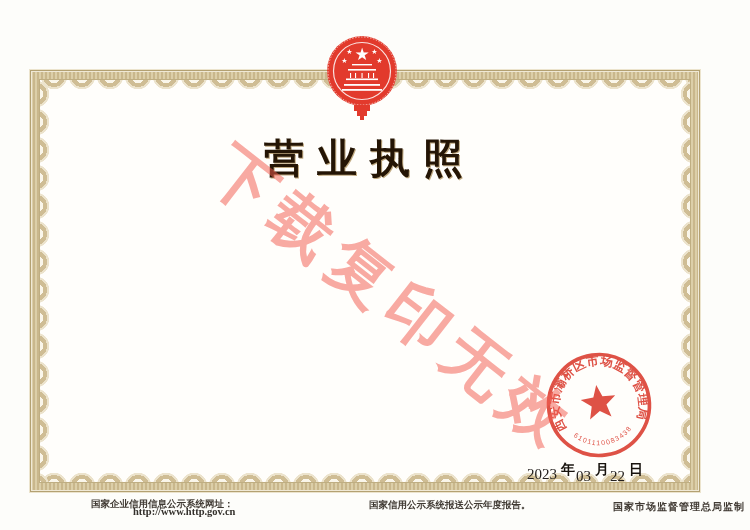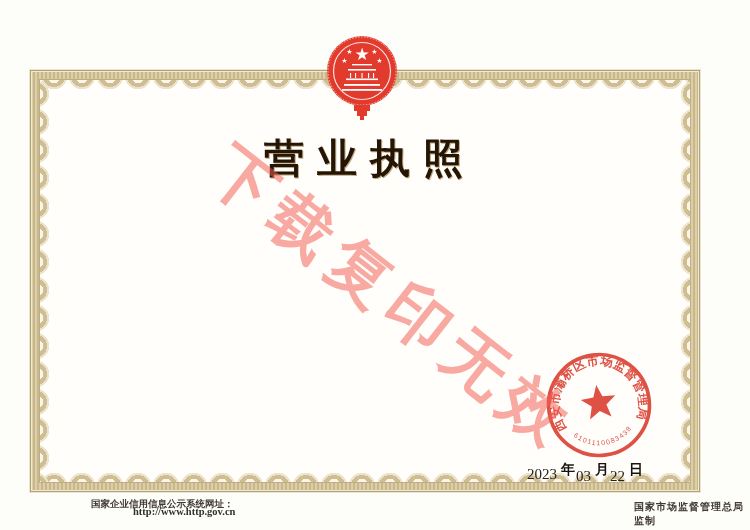--- a/index.html
+++ b/index.html
@@ -79,21 +79,21 @@
     color:rgba(241,92,80,.52);transform:rotate(38deg);transform-origin:0 50%;white-space:nowrap;pointer-events:none;}
 
   
   .seal{left:544px;top:350px;width:110px;height:110px;z-index:4;transform:rotate(-8deg);opacity:.92;}
 
   
   .ft{font-size:9.5px;color:#403a33;font-weight:bold;padding-left:16px;}
   .ft-left-label{left:75px;top:498px;}
   .ft-left-url{left:133px;top:506px;font-family:"Liberation Serif",serif;font-weight:bold;font-size:10.5px;color:#33302b;}
   .ft-mid{left:353px;top:499px;width:210px;line-height:12px;}
-  .ft-right{left:618px;top:500px;font-size:10px;letter-spacing:1px;}
+  .ft-right{left:597px;top:500px;font-size:10px;letter-spacing:1px;}
 </style>
 </head>
 <body>
 
 <div class="abs frame">
   <div class="frame-inner">
     <div class="sc t"></div>
     <div class="sc b"></div>
     <div class="sc l"></div>
     <div class="sc r"></div>
@@ -177,14 +177,15 @@
     <textPath href="#sealTop" startOffset="50%" text-anchor="middle">西安市灞桥区市场监督管理局</textPath>
   </text>
   <text font-size="7.5" fill="#dc4437" letter-spacing="1.5" font-family="Liberation Sans, sans-serif">
     <textPath href="#sealBottom" startOffset="50%" text-anchor="middle">6101110083438</textPath>
   </text>
 </svg>
 
 <div class="abs ft ft-left-label">国家企业信用信息公示系统网址：</div>
 <div class="abs ft-left-url">http://www.http.gov.cn</div>
 <div class="abs ft ft-mid">
+  <div>国家信用公示系统报送公示年度报告。</div>
 </div>
 <div class="abs ft ft-right">国家市场监督管理总局监制</div>
 
 </body></html>

